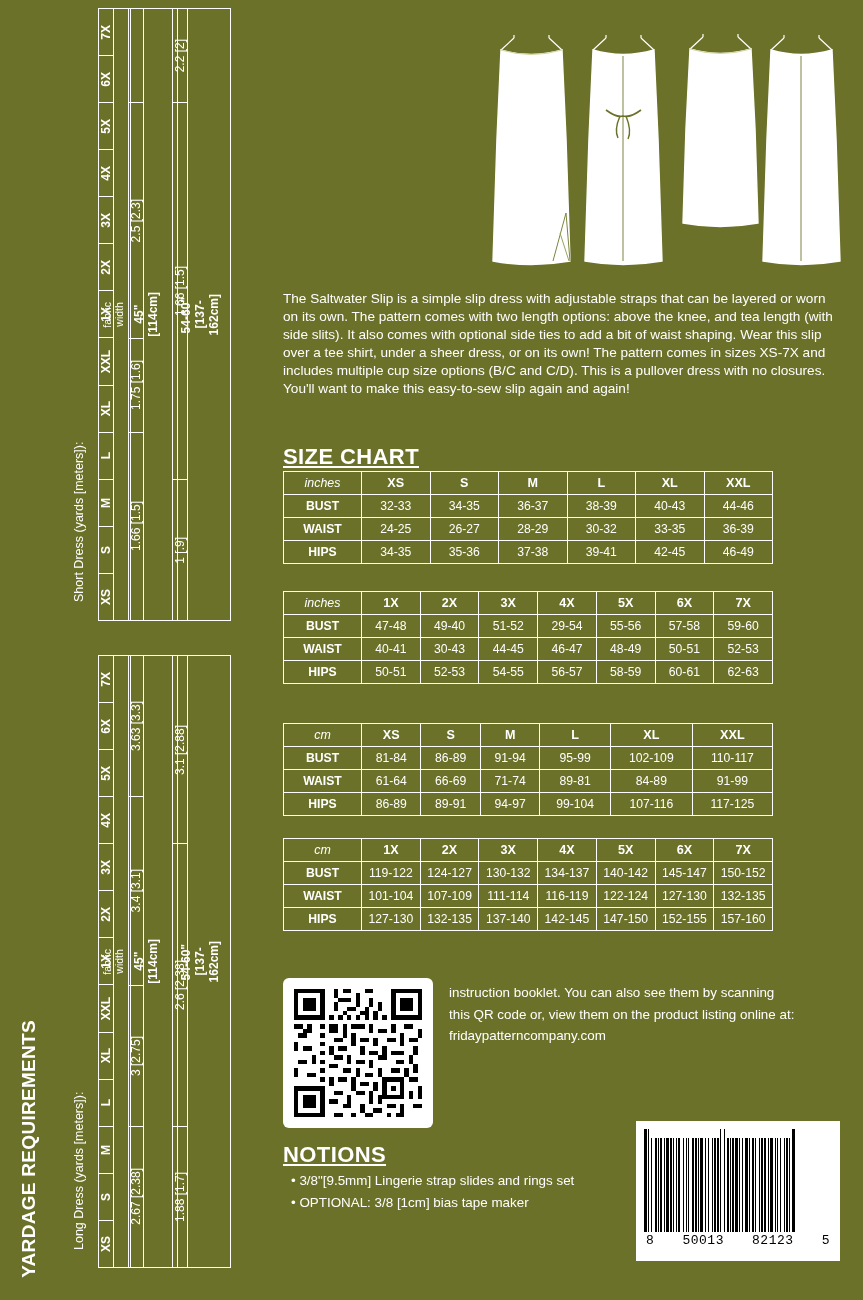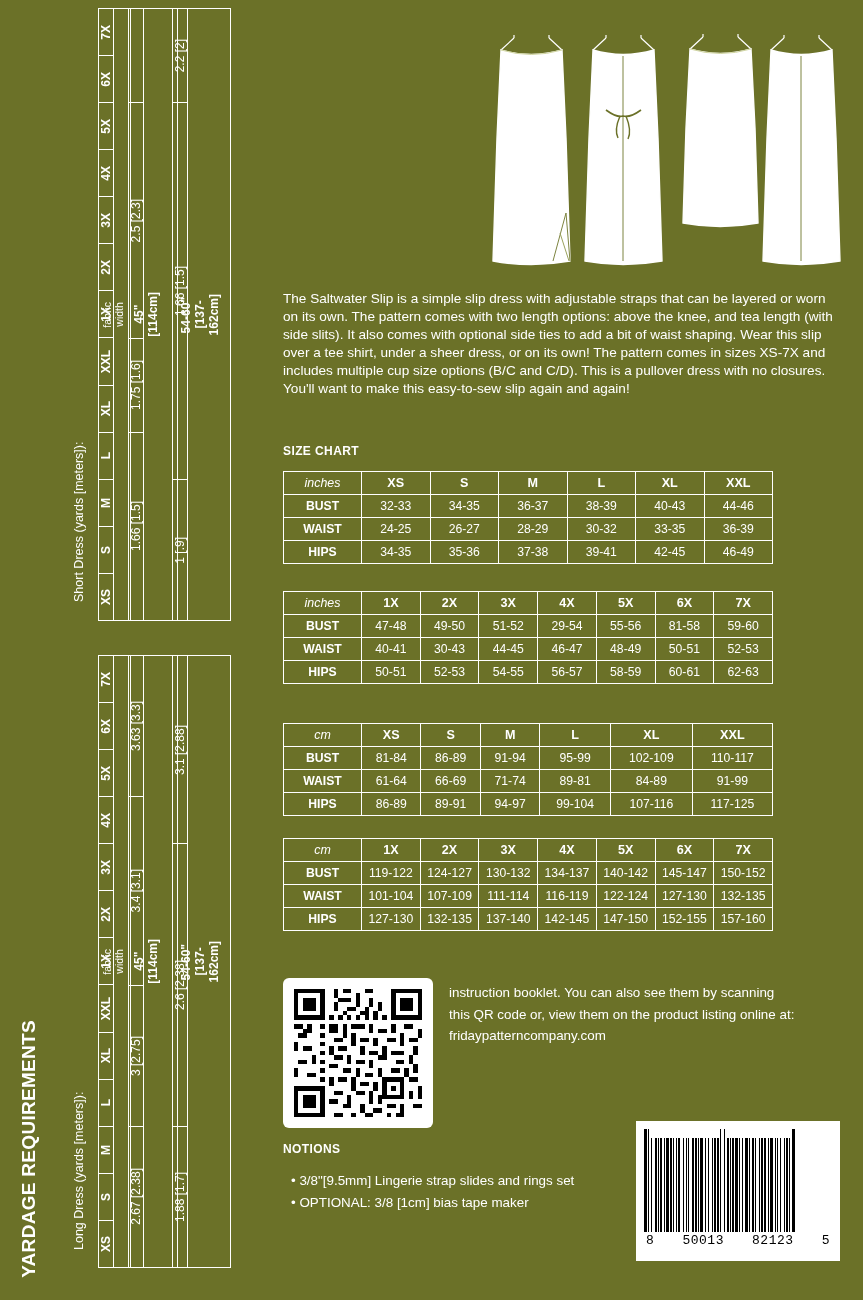--- a/index.html
+++ b/index.html
@@ -53,21 +53,21 @@
   }
 
   
   .illustration { position:absolute; left:470px; top:18px; width:380px; height:265px; }
   .desc {
     position:absolute; left:283px; top:290px; width:560px;
     font-size: 13.6px; line-height: 1.33;
   }
   .section-title {
     position:absolute;
-    font-size: 12px; font-weight: bold; letter-spacing: .4px;
+    font-size: 22px; font-weight: bold; letter-spacing: .4px; text-decoration: underline;
   }
 
   .sizechart { position:absolute; left:283px; width:490px; }
   table.sz { border-collapse: collapse; width:100%; font-size: 12.2px; }
   table.sz td, table.sz th {
     border: 1px solid #ffffff;
     text-align: center;
     padding: 4px 2px;
     font-weight: normal;
     height: 23px;
@@ -478,25 +478,25 @@
             <th>4X</th>
             <th>5X</th>
             <th>6X</th>
             <th>7X</th>
           </tr>
         </thead>
         <tbody>
           <tr>
             <th class="rowhdr">BUST</th>
             <td>47-48</td>
-            <td>49-50</td>
+            <td>49-40</td>
             <td>51-52</td>
             <td>29-54</td>
             <td>55-56</td>
-            <td>81-58</td>
+            <td>57-58</td>
             <td>59-60</td>
           </tr>
           <tr>
             <th class="rowhdr">WAIST</th>
             <td>40-41</td>
             <td>30-43</td>
             <td>44-45</td>
             <td>46-47</td>
             <td>48-49</td>
             <td>50-51</td>

